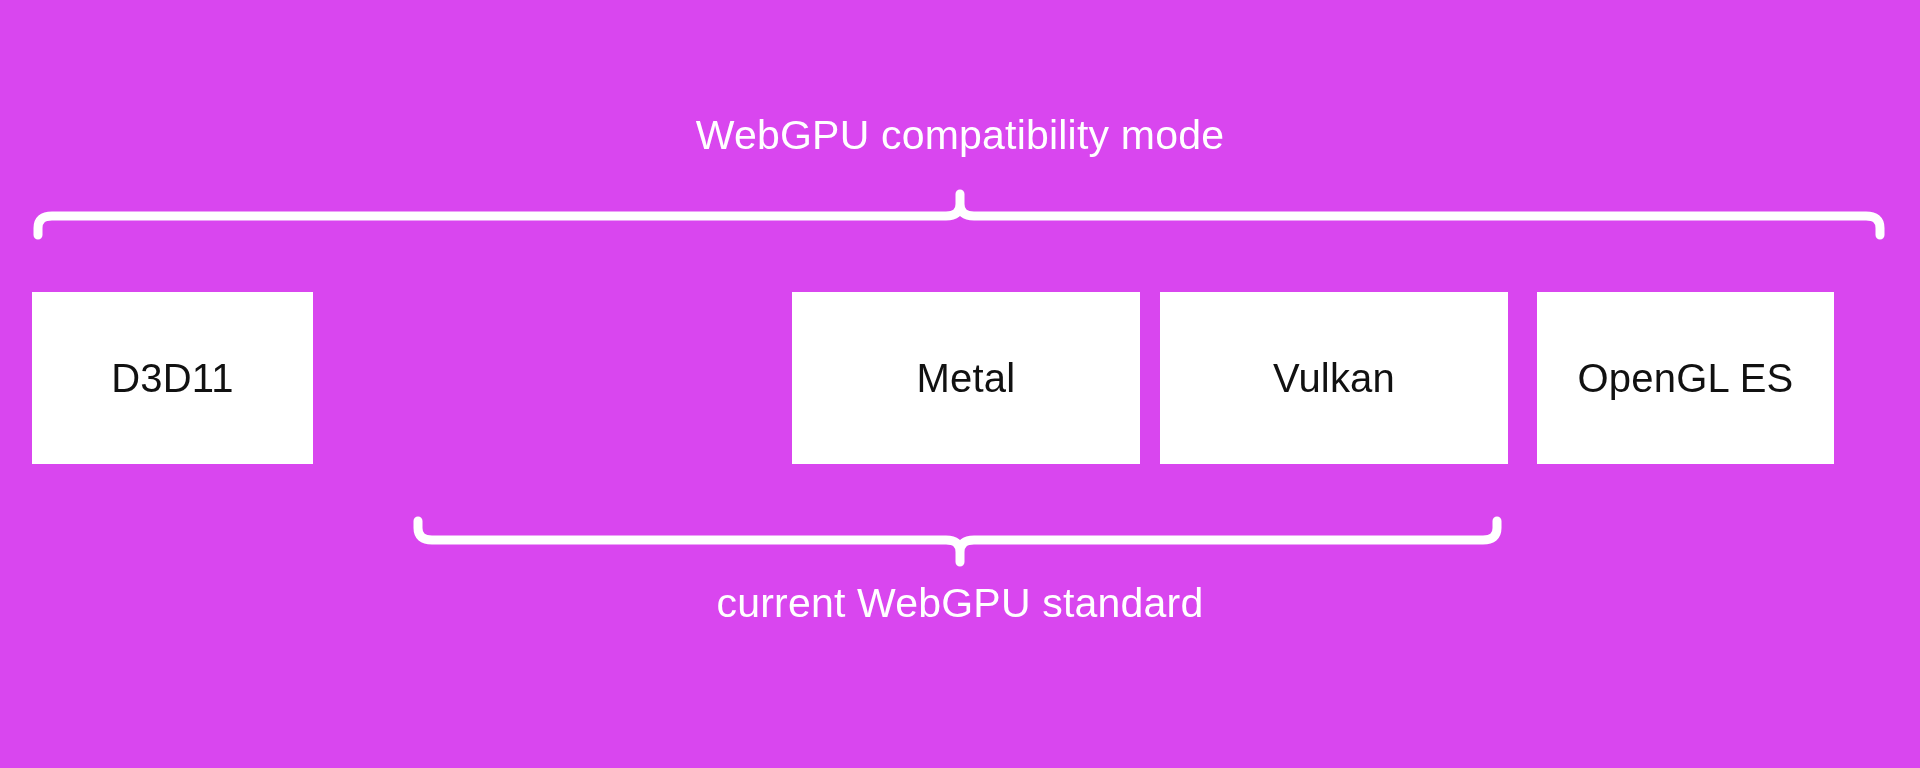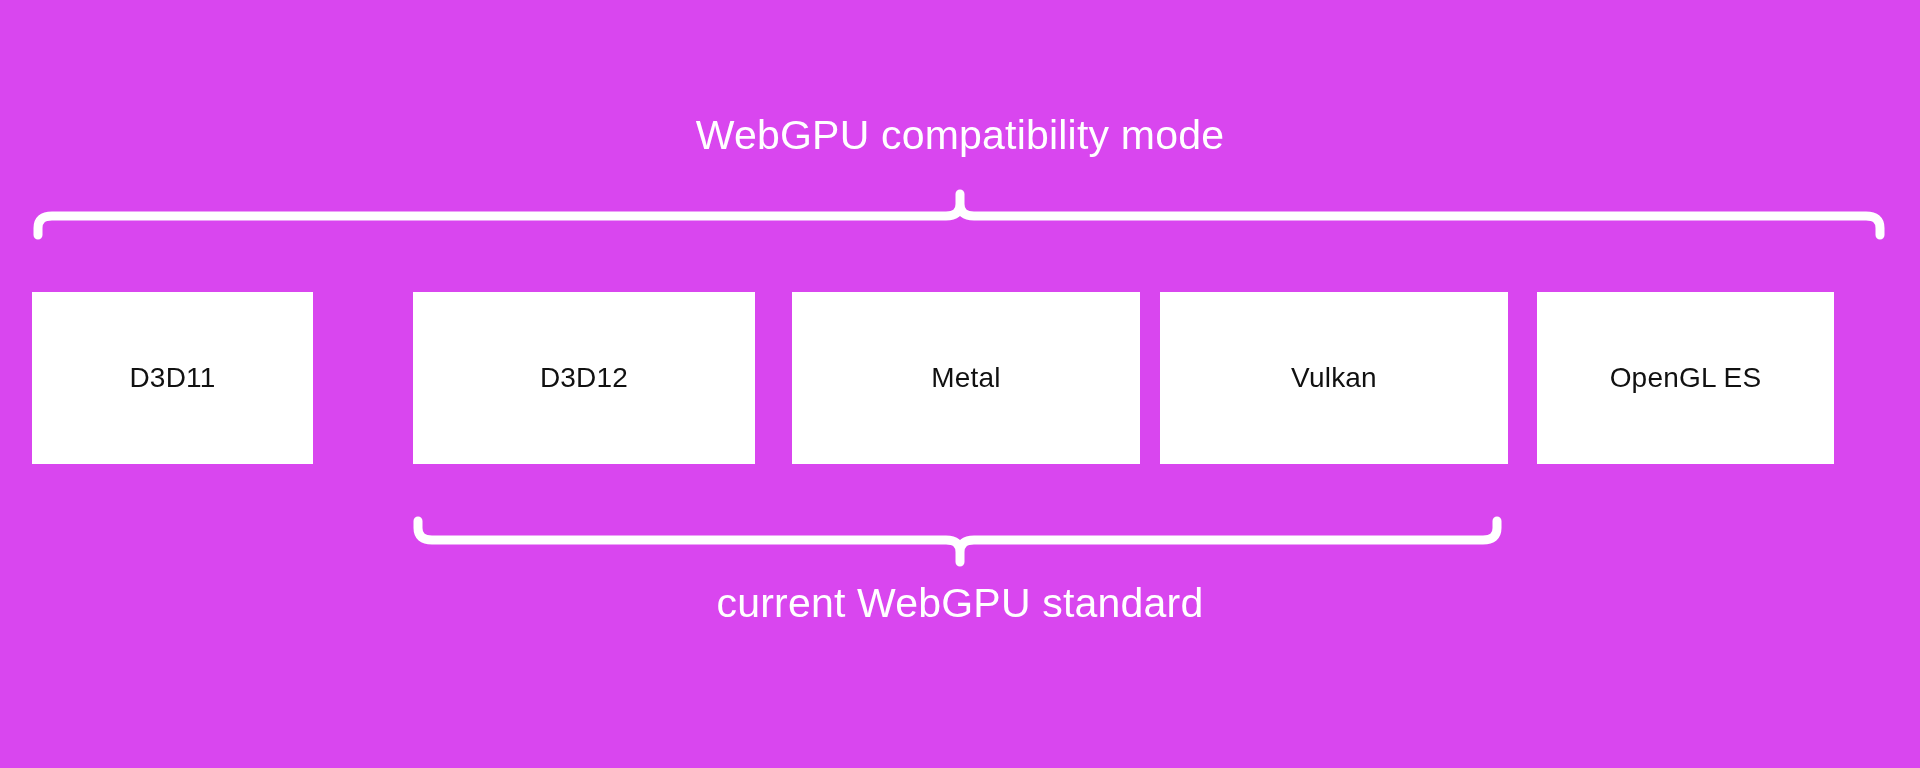--- a/index.html
+++ b/index.html
@@ -79,21 +79,21 @@
     position: absolute;
     top: 0;
     height: 172px;
     background: #ffffff;
     display: flex;
     align-items: center;
     justify-content: center;
   }
   .api-box-label {
     color: #111111;
-    font-size: 28px;
+    font-size: 40px;
     font-weight: 400;
     line-height: 1;
     letter-spacing: 0.2px;
     white-space: nowrap;
   }
 </style>
 </head>
 <body>
 
 <div id="stage">
@@ -126,23 +126,20 @@
              Q 1497 540 1497 528
              L 1497 521"></path>
   </svg>
 
   <div class="boxes">
 
     <div class="api-box" style="left:32px;  width:281px;">
       <span class="api-box-label">D3D11</span>
     </div>
 
-    <div class="api-box" style="left:413px; width:342px;">
-      <span class="api-box-label">D3D12</span>
-    </div>
 
     <div class="api-box" style="left:785px; width:348px;margin-left:7px;">
       <span class="api-box-label">Metal</span>
     </div>
 
     <div class="api-box" style="left:1160px; width:348px;">
       <span class="api-box-label">Vulkan</span>
     </div>
 
     <div class="api-box" style="left:1537px; width:297px;">

